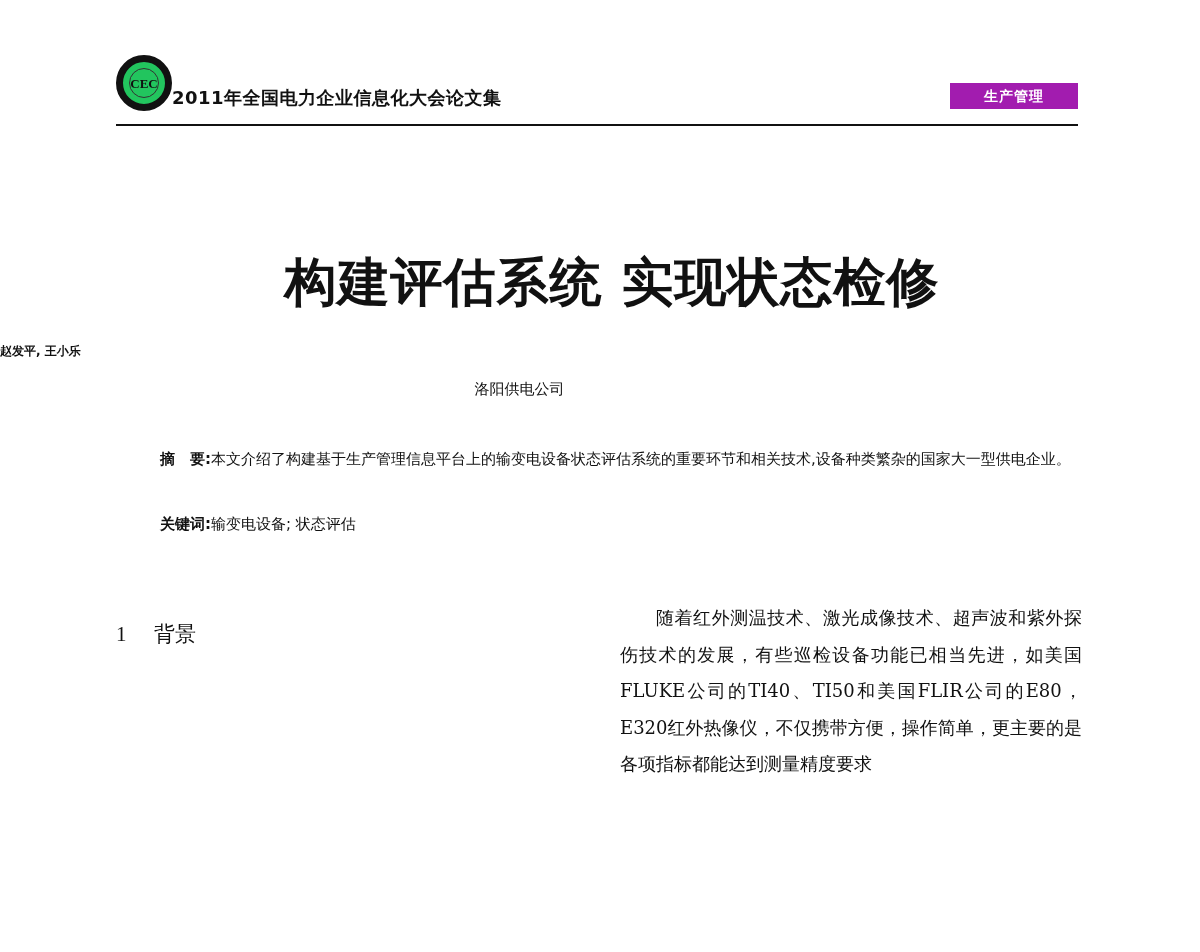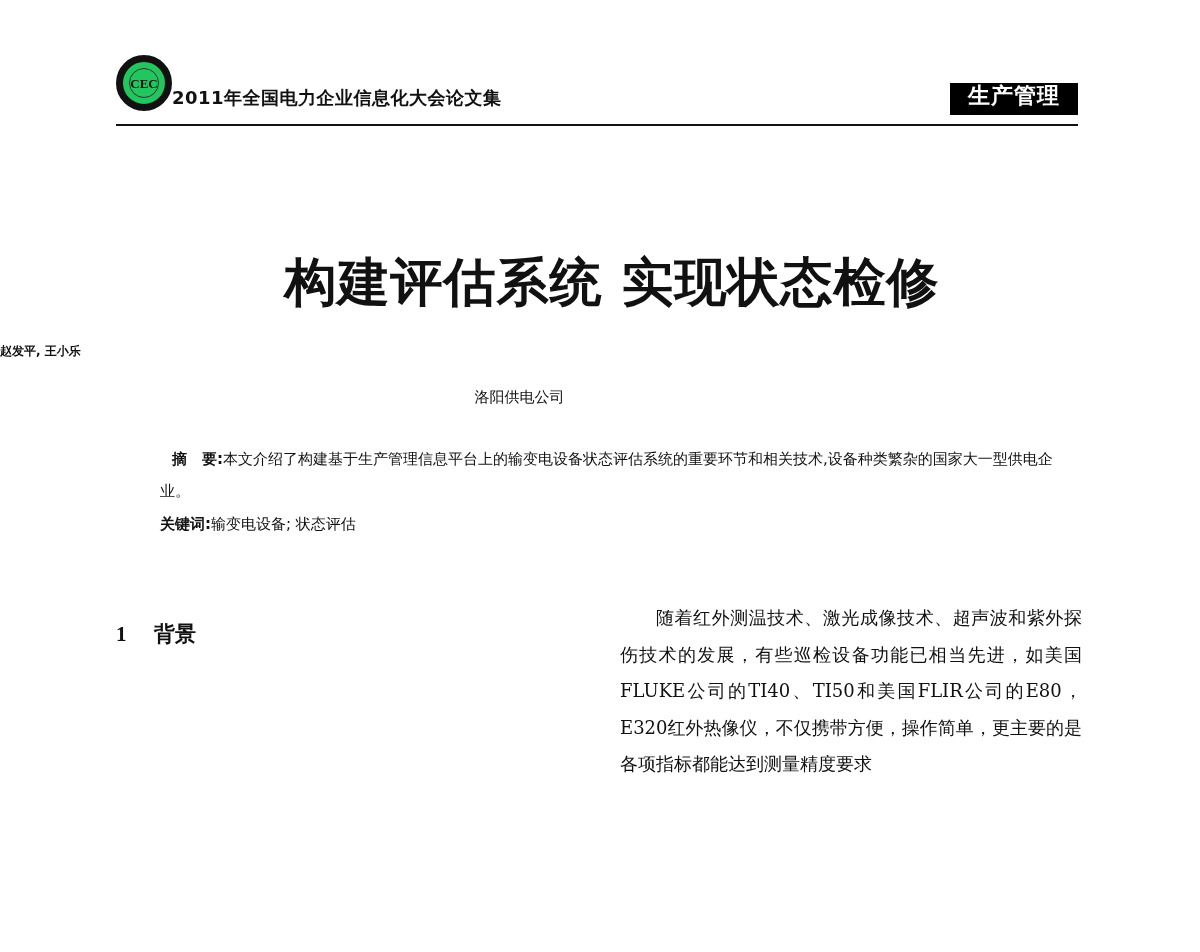--- a/index.html
+++ b/index.html
@@ -1,32 +1,32 @@
 <!DOCTYPE html>
 <html><head>
 <meta charset="utf-8">
 <style>
   html, body { margin:0; padding:0; background:#ffffff; }
   body { width:1200px; height:952px; overflow:hidden; position:relative; font-family:"DejaVu Serif", serif; color:#111; }
   .logo { position:absolute; left:116px; top:55px; width:56px; height:56px; border-radius:50%; border:7px solid #111; box-sizing:border-box; background:#22c55e; }
   .logo-inner { position:absolute; left:6px; top:6px; width:30px; height:30px; border-radius:50%; border:1px solid #333; box-sizing:border-box; font-size:13px; font-weight:bold; line-height:30px; text-align:center; font-family:"Liberation Serif", serif; }
   .journal { position:absolute; left:172px; top:86px; font-size:18px; font-weight:bold; font-family:"DejaVu Sans", sans-serif; letter-spacing:0.5px; }
-  .section-tag { position:absolute; left:950px; top:83px; width:128px; height:32px; background:#000000; color:#fff; font-family:"DejaVu Sans", sans-serif; font-size:22px; font-weight:bold; text-align:center; line-height:26px; letter-spacing:1px; }
+  .section-tag { position:absolute; left:950px; top:83px; width:128px; height:26px; background:#a21caf; color:#fff; font-family:"DejaVu Sans", sans-serif; font-size:14px; font-weight:bold; text-align:center; line-height:26px; letter-spacing:1px; }
   .rule { position:absolute; left:116px; top:124px; width:962px; height:2px; background:#111; }
   .title { position:absolute; left:0; width:1200px; top:248px; text-align:center; font-size:52px; font-weight:bold; font-family:"DejaVu Sans", sans-serif; letter-spacing:1px;margin-left:12px; }
   .authors { position:absolute; left:0; width:1200px; top:343px; text-align:left; font-size:12px; font-weight:bold; font-family:"DejaVu Sans", sans-serif; }
-  .affil { position:absolute; left:0; width:1039px; top:380px; text-align:center; font-size:15px; font-family:"DejaVu Sans", sans-serif;margin-top:8px; }
+  .affil { position:absolute; left:0; width:1039px; top:380px; text-align:center; font-size:15px; font-family:"DejaVu Sans", sans-serif; }
   .abstract { position:absolute; left:160px; top:443px; width:922px; font-size:15px; line-height:32px; font-family:"DejaVu Sans", sans-serif; }
-  .abstract .label { font-weight:bold;margin-left:12px; }
+  .abstract .label { font-weight:bold; }
   .keywords { position:absolute; left:160px; top:510px; font-size:15px; font-family:"DejaVu Sans", sans-serif; line-height:28px; }
   .keywords .label { font-weight:bold; }
   .col { position:absolute; top:600px; width:462px; font-size:18px; line-height:36.5px; font-family:"DejaVu Serif", serif; }
   .col-left { left:116px; }
   .col-right { left:620px; }
-  .heading { font-size:21px; font-weight:bold; font-family:"DejaVu Sans", sans-serif; margin:14px 0 20px 0; line-height:40px; }
+  .heading { font-size:21px; font-weight:normal; font-family:"DejaVu Sans", sans-serif; margin:14px 0 20px 0; line-height:40px; }
   .heading .num { display:inline-block; width:38px; font-family:"Liberation Serif", serif; }
   .para { text-indent:2em; text-align:justify; margin:0; }
   .para-plain { margin:0; text-align:justify; }
   .subhead { margin:0; font-weight:bold; }
 </style>
 </head>
 <body>
 
 <div class="logo">
   <div class="logo-inner">CEC</div>

